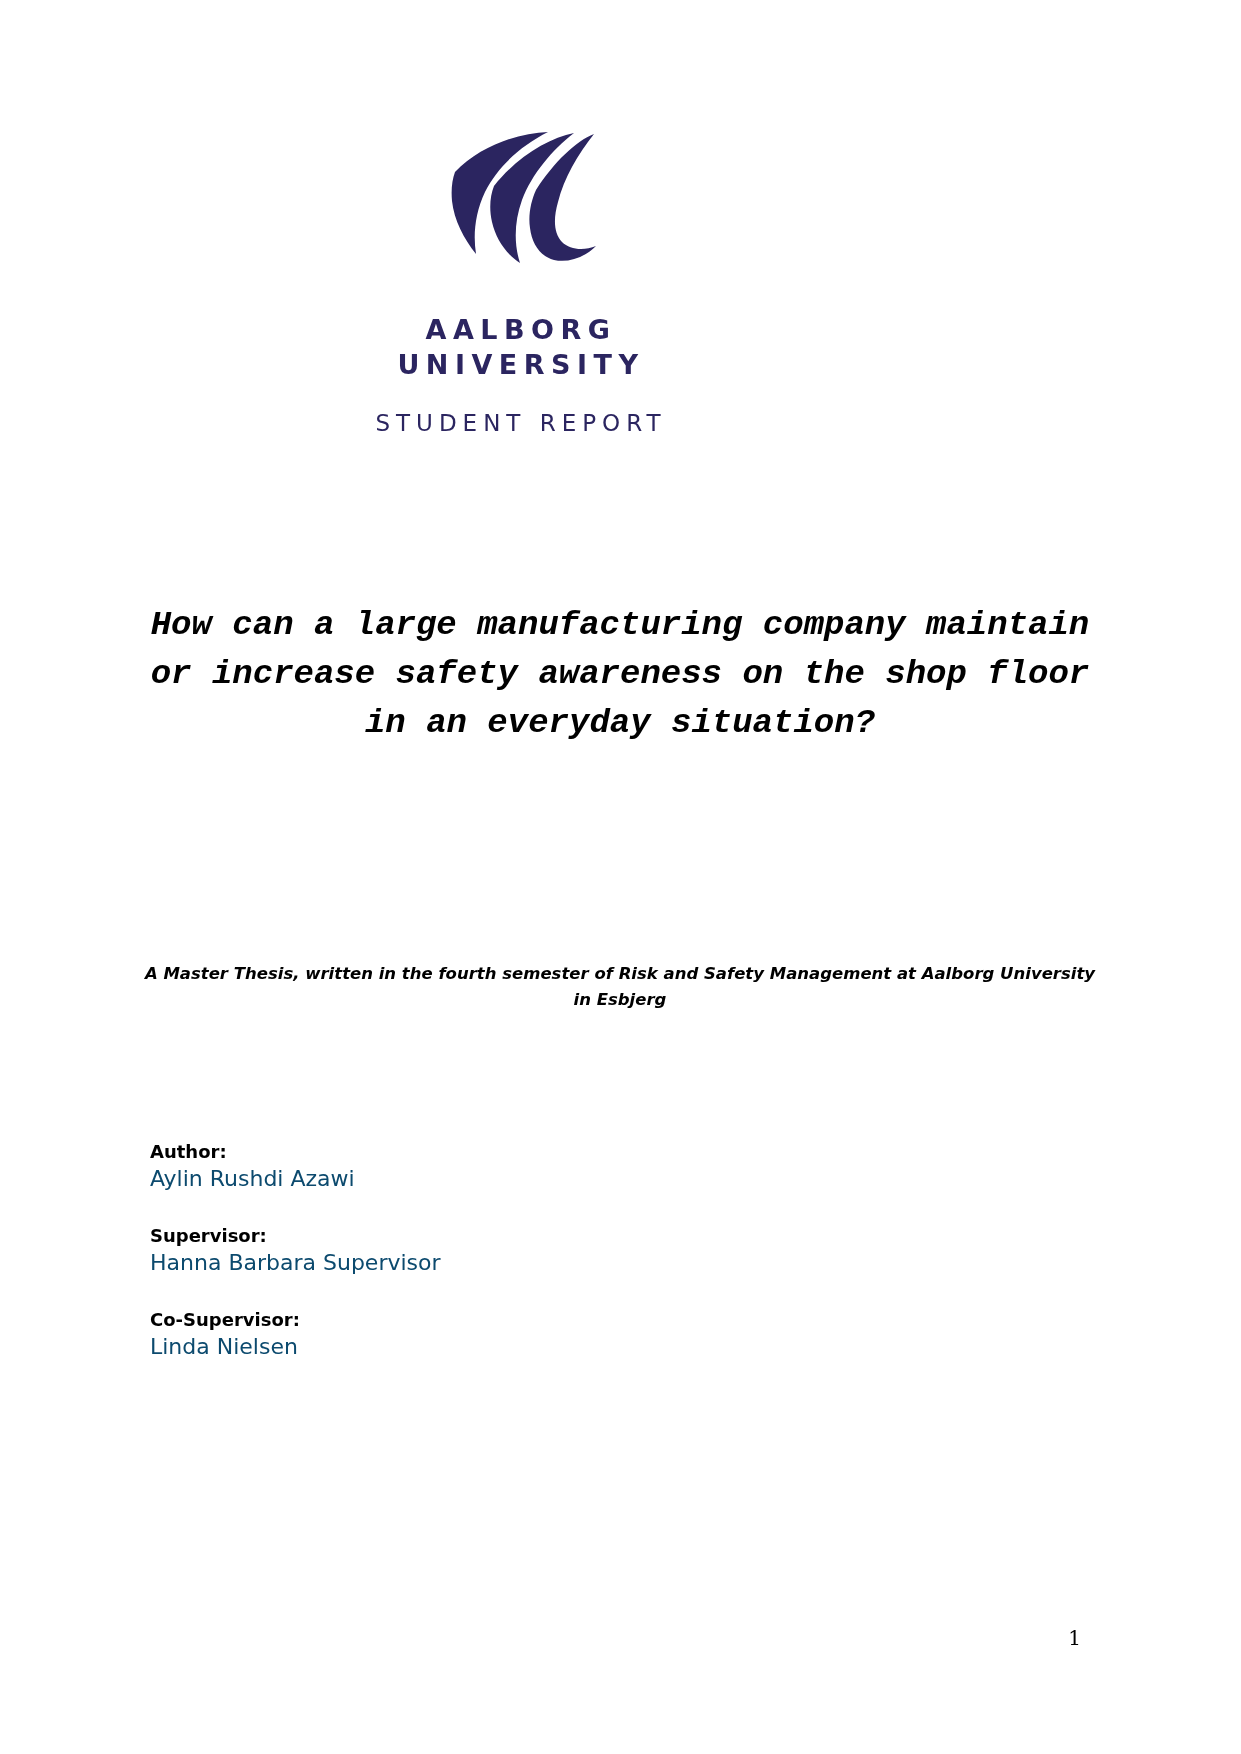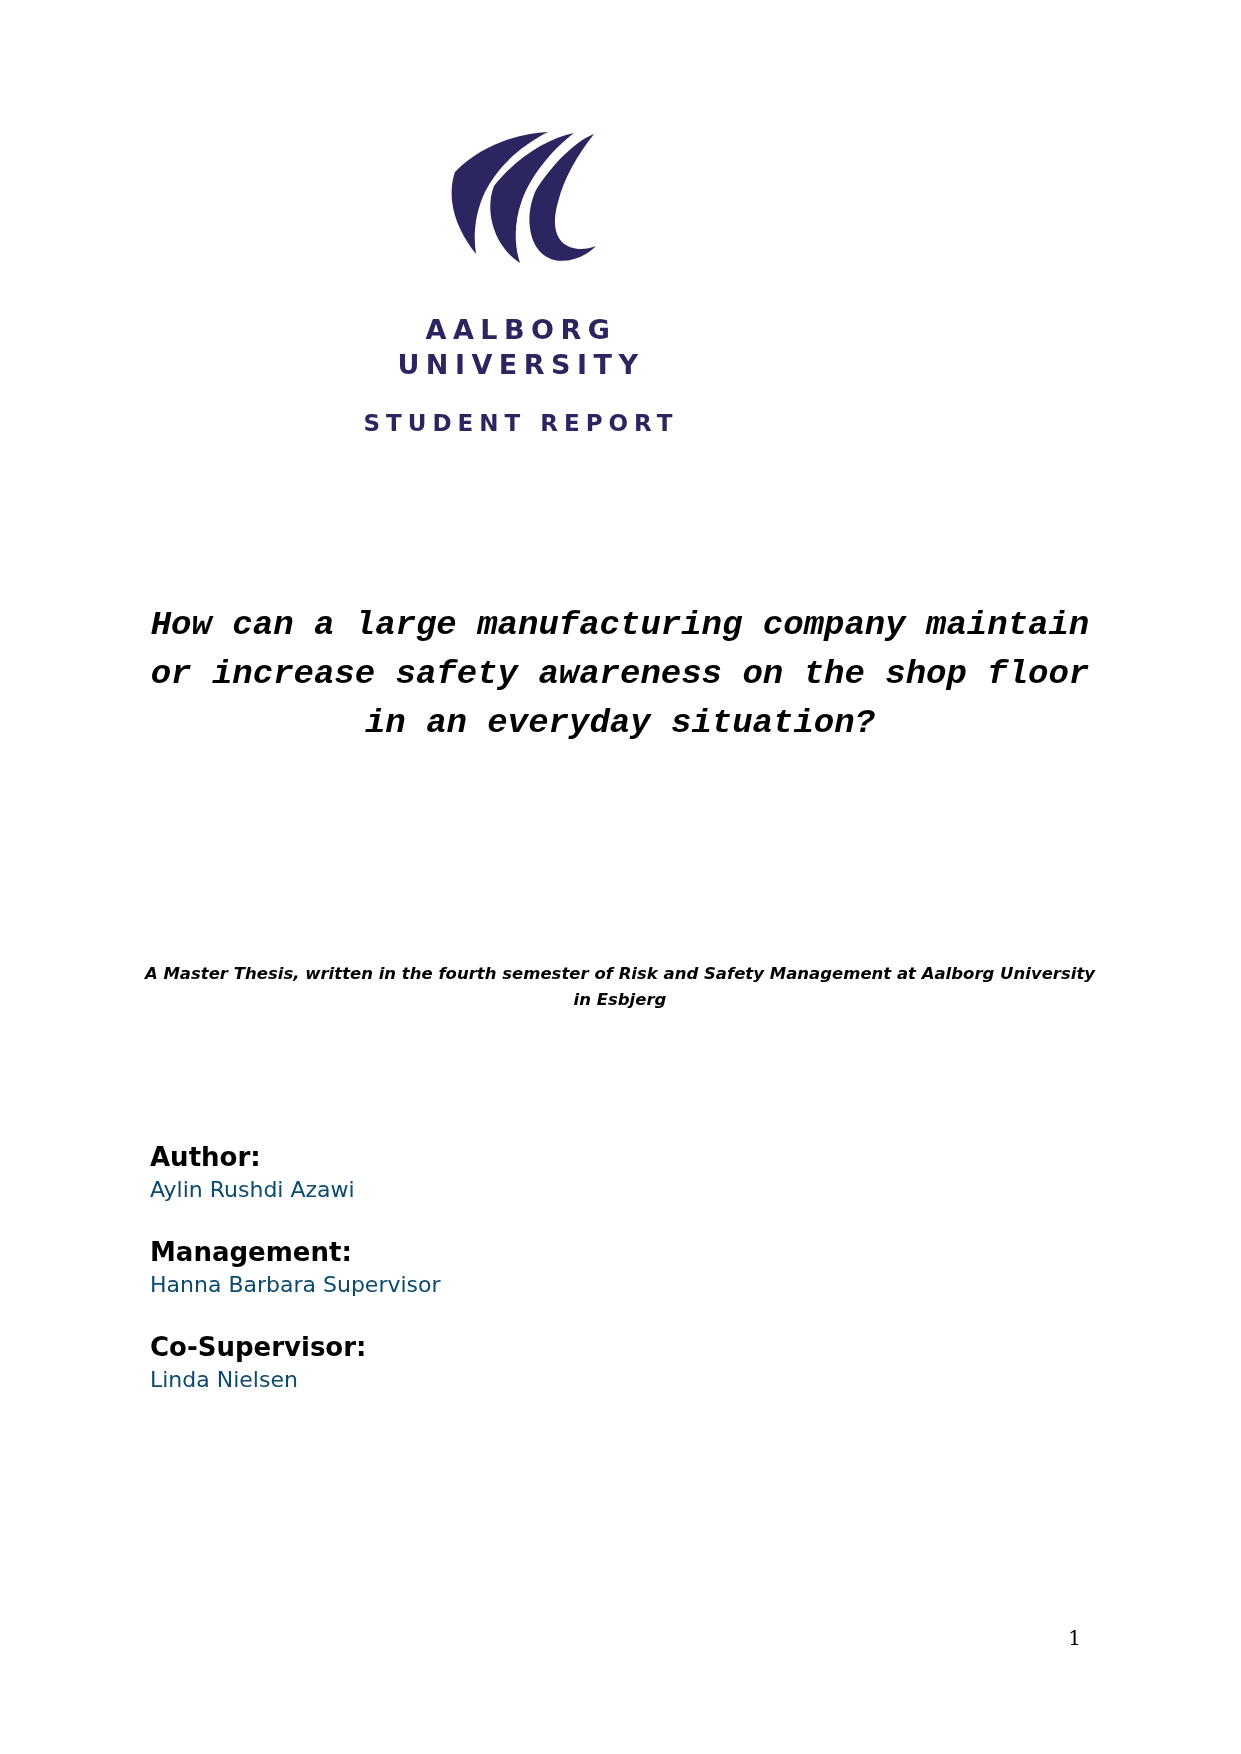--- a/index.html
+++ b/index.html
@@ -49,21 +49,21 @@
     font-size: 27px;
     letter-spacing: 6.5px;
     color: #2b2560;
     white-space: nowrap;
     display: block;
   }
 
   .report-label {
     margin-top: 28px;
     font-family: "DejaVu Sans", sans-serif;
-    font-weight: 700;
+    font-weight: 400;
     font-size: 23px;
     letter-spacing: 6px;
     color: #2b2560;
     text-align: center;
     white-space: nowrap;
   }
 
   
   .doc-title {
     position: absolute;
@@ -106,21 +106,21 @@
     margin-bottom: 30px;
   }
 
   .credit-group:last-child {
     margin-bottom: 0;
   }
 
   .credit-role {
     font-family: "DejaVu Sans", sans-serif;
     font-weight: 700;
-    font-size: 26px;
+    font-size: 18px;
     line-height: 1.35;
     color: #000000;
   }
 
   .credit-name {
     font-family: "DejaVu Sans", sans-serif;
     font-weight: 400;
     font-size: 22px;
     line-height: 1.35;
     color: #0c4a6e;
@@ -182,21 +182,21 @@
   <p class="doc-subtitle">A Master Thesis, written in the fourth semester of Risk and Safety Management at Aalborg University in Esbjerg</p>
 
   <div class="credits">
 
     <div class="credit-group">
       <div class="credit-role">Author:</div>
       <div class="credit-name">Aylin Rushdi Azawi</div>
     </div>
 
     <div class="credit-group">
-      <div class="credit-role">Management:</div>
+      <div class="credit-role">Supervisor:</div>
       <div class="credit-name">Hanna Barbara Supervisor</div>
     </div>
 
     <div class="credit-group">
       <div class="credit-role">Co-Supervisor:</div>
       <div class="credit-name">Linda Nielsen</div>
     </div>
 
   </div>
 

